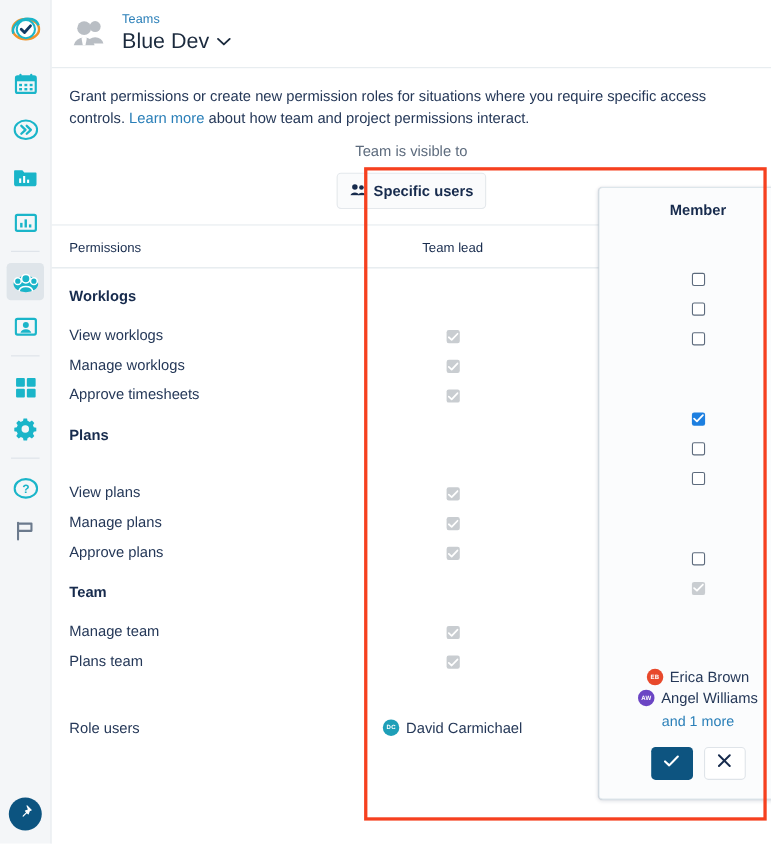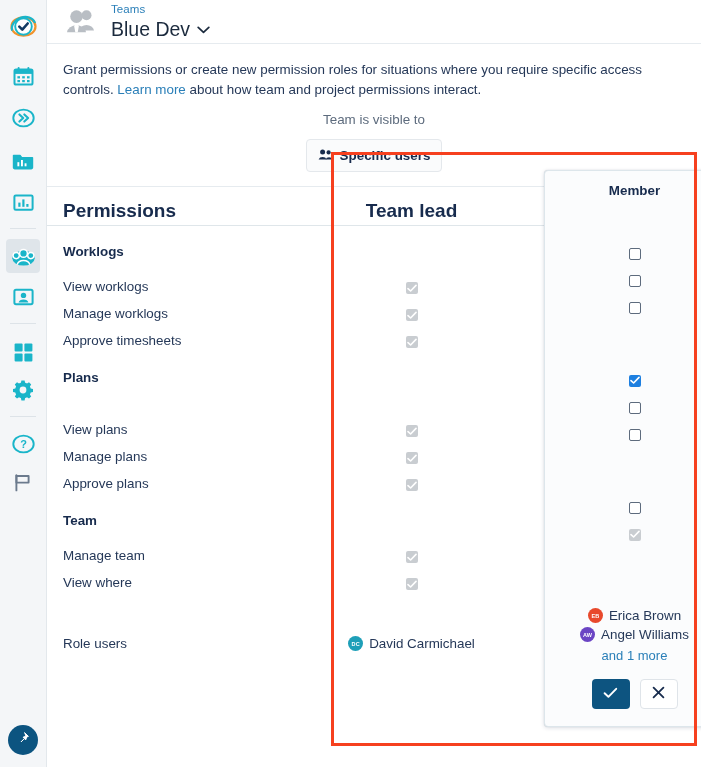--- a/index.html
+++ b/index.html
@@ -35,21 +35,21 @@
     width: 30px; height: 30px; border-radius: 50%;
     background: #0c5480;
     display: flex; align-items: center; justify-content: center;
     margin-bottom: 12px; cursor: pointer;
   }
 
   
   .main { flex: 1 1 auto; position: relative; background:#fff; height: 767px; }
 
   .topbar {
-    height: 44px; display: flex; align-items: center;
+    height: 62px; display: flex; align-items: center;
     padding: 0 16px; border-bottom: 1px solid #e6ebef;
     gap: 10px;
   }
   .team-glyph { width: 38px; height: 34px; flex: 0 0 38px; display:flex; align-items:center; }
   .crumbs { display: flex; flex-direction: column; justify-content: center; }
   .crumb-link {
     font-size: 11.5px; color: #2a7fb8; line-height: 14px; cursor: pointer;
     letter-spacing: .1px;
   }
   .title-row { display: flex; align-items: center; gap: 7px; margin-top: 1px; }
@@ -76,21 +76,21 @@
   
   .table { position: relative; }
   .thead {
     display: flex; align-items: flex-start; height: 39px;
     border-bottom: 1px solid #dfe6ea;
   }
   .col-perm { width: 281px; flex: 0 0 281px; padding-left: 16px; }
   .col-lead { width: 167px; flex: 0 0 167px; text-align: center; }
   .col-member { width: 186px; flex: 0 0 186px; text-align: center; }
   .th {
-    font-size: 19px; font-weight: bold; color: #172b4d; padding-top: 13px;
+    font-size: 12px; font-weight: normal; color: #172b4d; padding-top: 13px;
   }
 
   .group-title {
     font-size: 13.4px; font-weight: bold; color: #172b4d;
     padding-left: 16px;
   }
   .row { display: flex; align-items: flex-end; }
   .row .cell-name {
     width: 281px; flex: 0 0 281px; padding-left: 16px;
     font-size: 13.4px; color: #253858;
@@ -431,21 +431,21 @@
             <div class="cell-cb lead">
               <span class="cb disabled-checked">
                 <svg width="10" height="9" viewBox="0 0 10 9">
                   <path d="M1 4.6 L3.6 7 L9 1.4" fill="none" stroke="#ffffff" stroke-width="1.6" stroke-linecap="round" stroke-linejoin="round"></path>
                 </svg>
               </span>
             </div>
             <div class="cell-cb member"></div>
           </div>
           <div class="row" style="height: 27px;">
-            <div class="cell-name">View where</div>
+            <div class="cell-name">Plans team</div>
             <div class="cell-cb lead">
               <span class="cb disabled-checked">
                 <svg width="10" height="9" viewBox="0 0 10 9">
                   <path d="M1 4.6 L3.6 7 L9 1.4" fill="none" stroke="#ffffff" stroke-width="1.6" stroke-linecap="round" stroke-linejoin="round"></path>
                 </svg>
               </span>
             </div>
             <div class="cell-cb member"></div>
           </div>
         </div>

